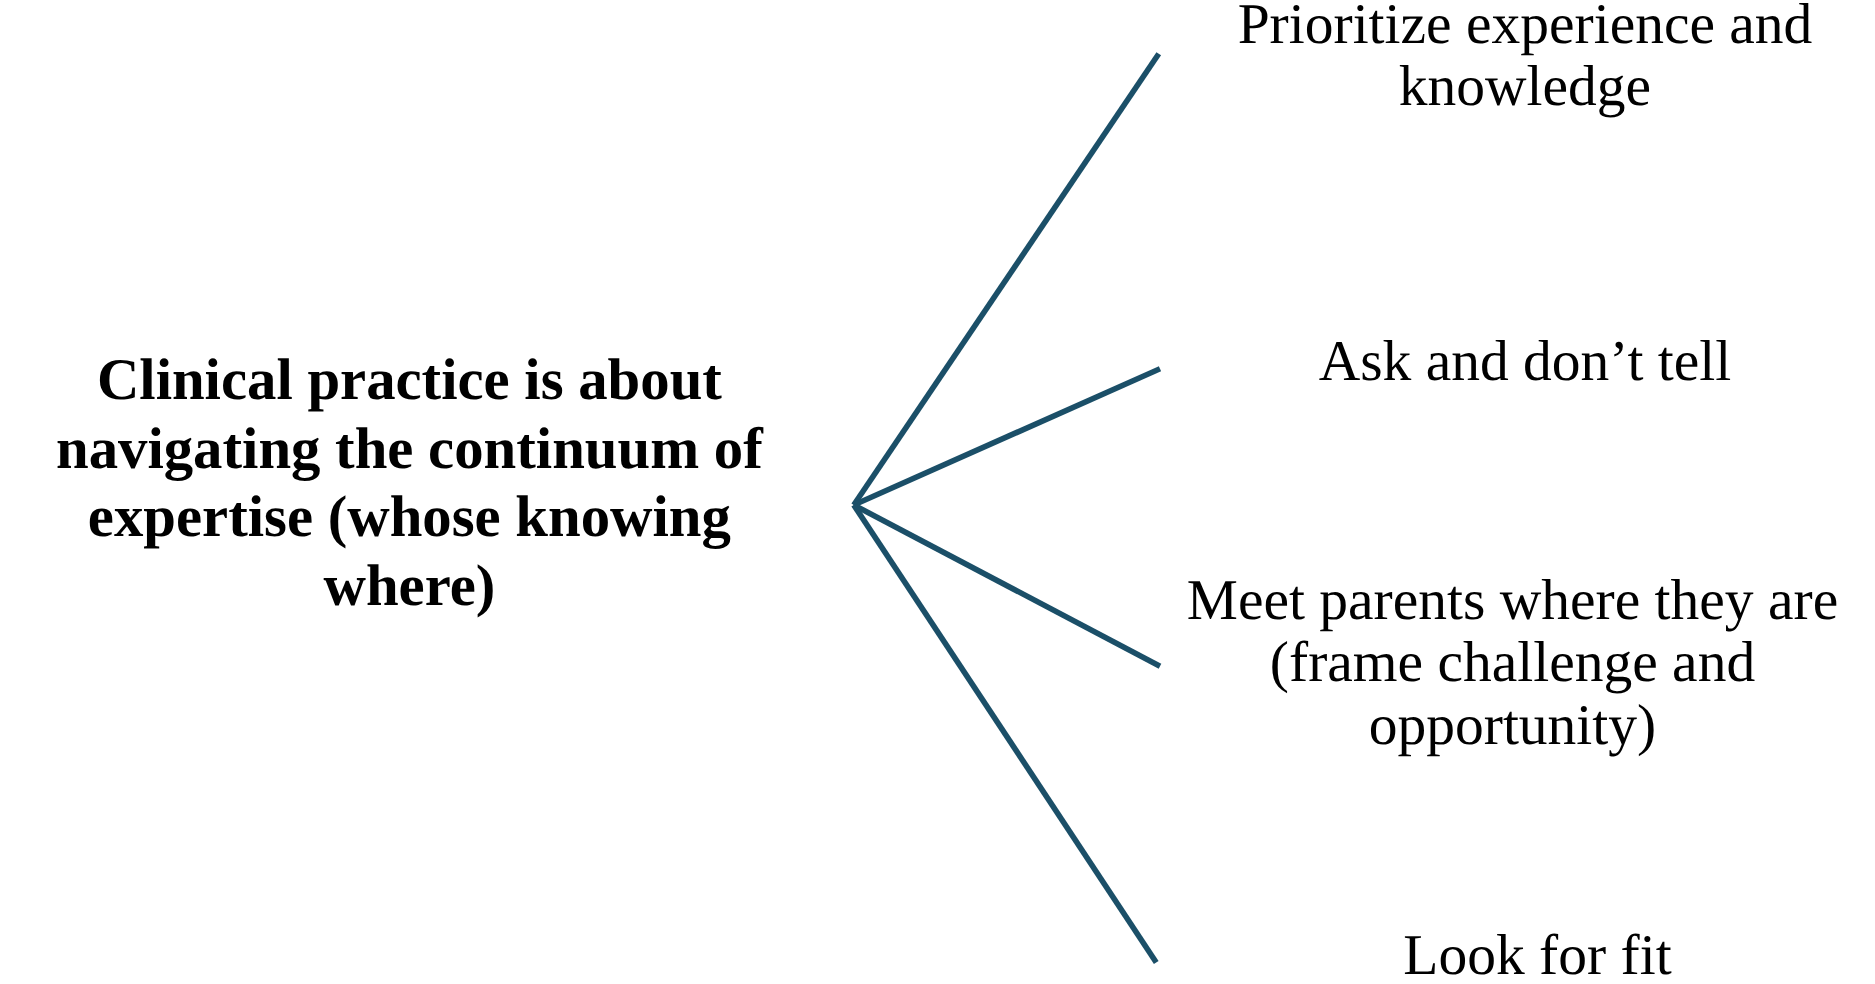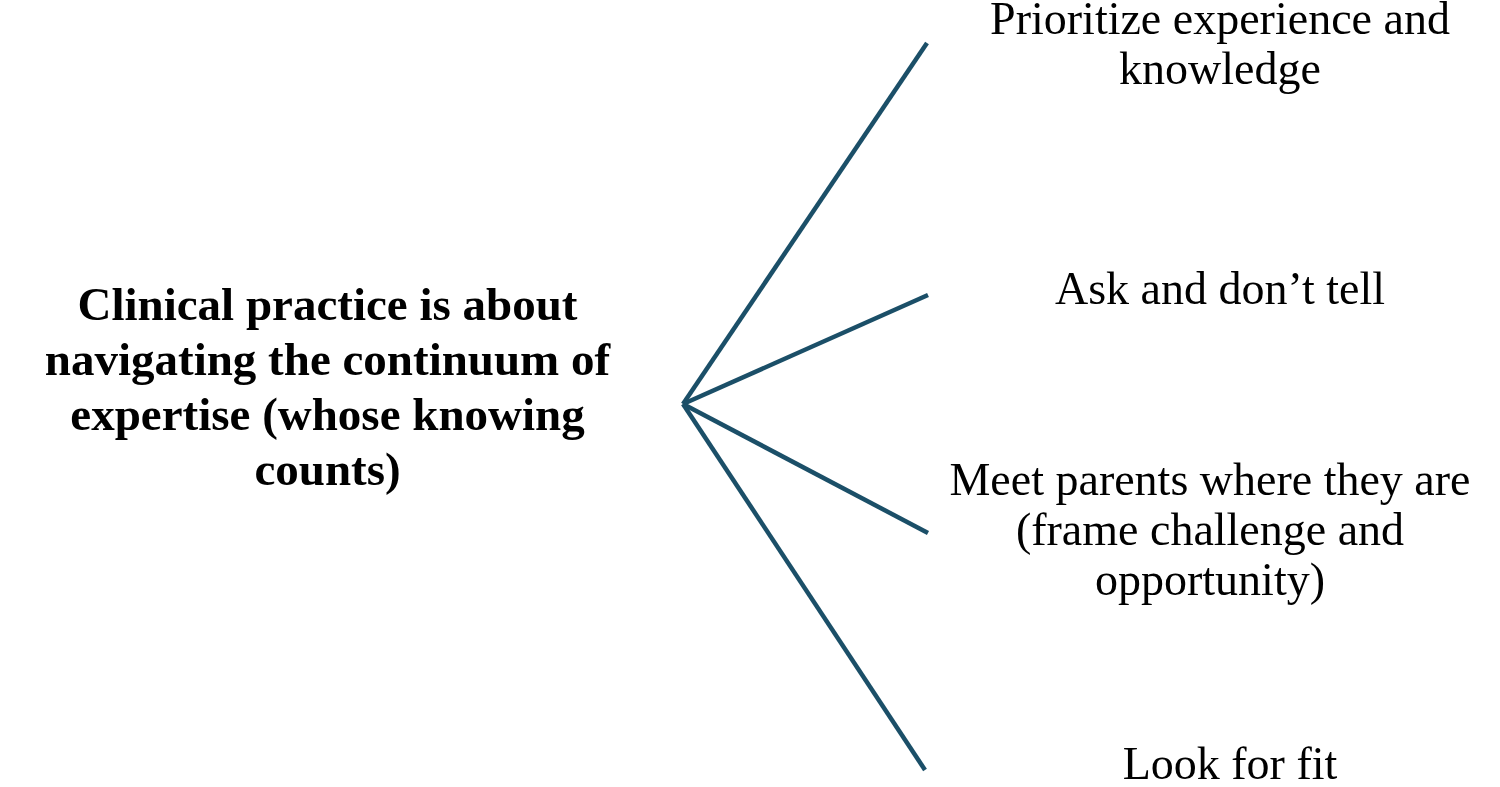--- a/index.html
+++ b/index.html
@@ -54,21 +54,21 @@
   <svg class="connectors" viewBox="0 0 1500 787" xmlns="http://www.w3.org/2000/svg">
     <line x1="683" y1="404" x2="927" y2="43" stroke-width="4.5" stroke="#1b4f68"></line>
     <line x1="683" y1="404" x2="928" y2="295" stroke-width="4.5" stroke="#1b4f68"></line>
     <line x1="683" y1="404" x2="928" y2="533" stroke-width="4.5" stroke="#1b4f68"></line>
     <line x1="683" y1="404" x2="925" y2="770" stroke-width="4.5" stroke="#1b4f68"></line>
   </svg>
 
   <div class="node-text center-node">Clinical practice is about
 navigating the continuum of
 expertise (whose knowing
-counts)</div>
+where)</div>
 
   <div class="node-text branch branch-1">Prioritize experience and
 knowledge</div>
 
   <div class="node-text branch branch-2">Ask and don’t tell</div>
 
   <div class="node-text branch branch-3">Meet parents where they are
 (frame challenge and
 opportunity)</div>
 

